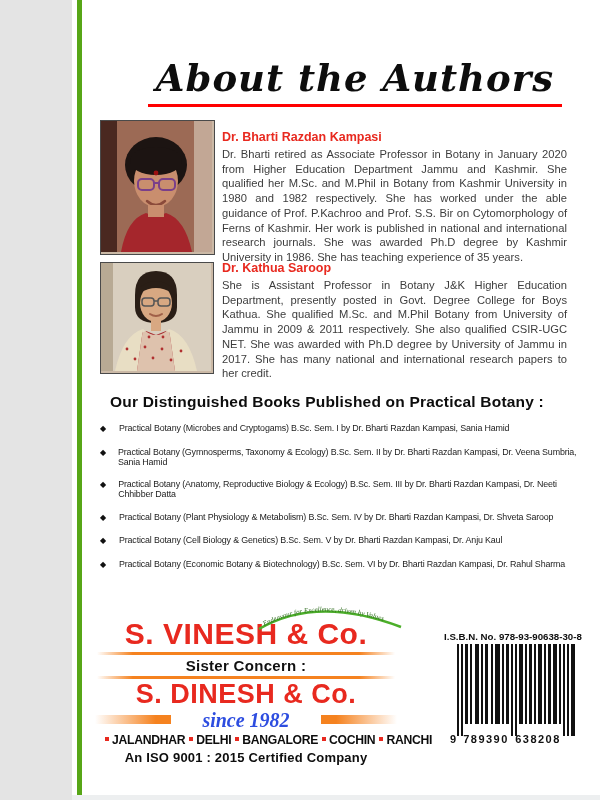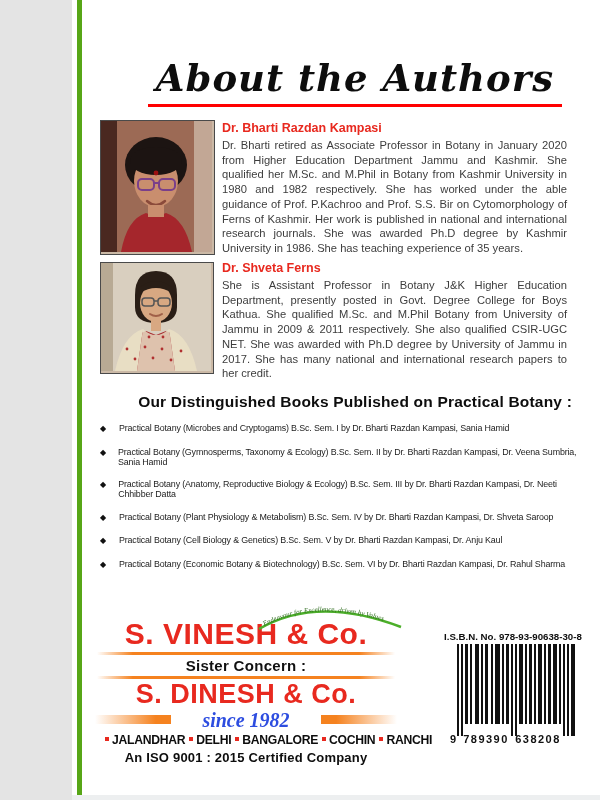--- a/index.html
+++ b/index.html
@@ -20,28 +20,28 @@
     font-family:"DejaVu Serif",serif;font-style:italic;font-weight:bold;
     font-size:37px;color:#0d0d0d;letter-spacing:1px;
     border-bottom:3px solid #ff0000;padding:0 8px 5px 8px;line-height:1.1;
   }
 
   
   .photo{position:absolute;border:1px solid #4a4a4a;background:#cbb9a6;}
   .photo1{left:100px;top:120px;width:113px;height:133px;}
   .photo2{left:100px;top:262px;width:112px;height:110px;}
   .author-text{position:absolute;left:222px;width:345px;}
-  .at1{top:121px;}
+  .at1{top:130px;}
   .at2{top:261px;}
   .author-name{color:#e8291f;font-weight:bold;font-size:12.5px;margin:0 0 3px 0;}
   .bio{font-size:11.2px;line-height:14.7px;text-align:justify;color:#3d3d3d;margin:0;}
 
   
   .books-heading{
-    position:absolute;left:82px;top:393px;width:490px;text-align:right;
+    position:absolute;left:82px;top:393px;width:490px;text-align:center;
     font-weight:bold;font-size:15.5px;color:#0d0d0d;letter-spacing:0.2px;
   }
   .books-list{position:absolute;left:100px;top:423px;width:478px;}
   .book-item{display:flex;align-items:flex-start;margin-bottom:12.5px;}
   .book-bullet{width:10px;font-size:8px;color:#111;margin-right:9px;line-height:10px;padding-top:1px;}
   .book-text{font-size:8.9px;line-height:10px;color:#1c1c1c;font-weight:500;letter-spacing:-0.15px;}
 
   
   .publisher{position:absolute;left:95px;top:597px;width:302px;}
   .slogan-svg{position:absolute;right:-8px;top:-4px;width:150px;height:42px;}
@@ -125,21 +125,21 @@
         <circle cx="70" cy="97" r="1.4"></circle>
       <circle cx="80" cy="88" r="1.4"></circle>
         <circle cx="48" cy="74" r="1.4"></circle>
         <circle cx="62" cy="74" r="1.4"></circle>
     </g>
     <rect x="50" y="58" width="10" height="10" fill="#d8a882"></rect>
   </svg>
 </div>
 
 <div class="author-text at2">
-  <p class="author-name">Dr. Shveta Ferns</p>
+  <p class="author-name">Dr. Kathua Saroop</p>
   <p class="bio">She is Assistant Professor in Botany J&amp;K Higher Education Department, presently posted in Govt. Degree College for Boys Kathua. She qualified M.Sc. and M.Phil Botany from University of Jammu in 2009 &amp; 2011 respectively. She also qualified CSIR-UGC NET. She was awarded with Ph.D degree by University of Jammu in 2017. She has many national and international research papers to her credit.</p>
 </div>
 
 <div class="books-heading">Our Distinguished Books Published on Practical Botany :</div>
 <div class="books-list">
   <div class="book-item">
     <span class="book-bullet">◆</span>
     <span class="book-text">Practical Botany (Microbes and Cryptogams) B.Sc. Sem. I by Dr. Bharti Razdan Kampasi, Sania Hamid</span>
   </div>
   <div class="book-item">

